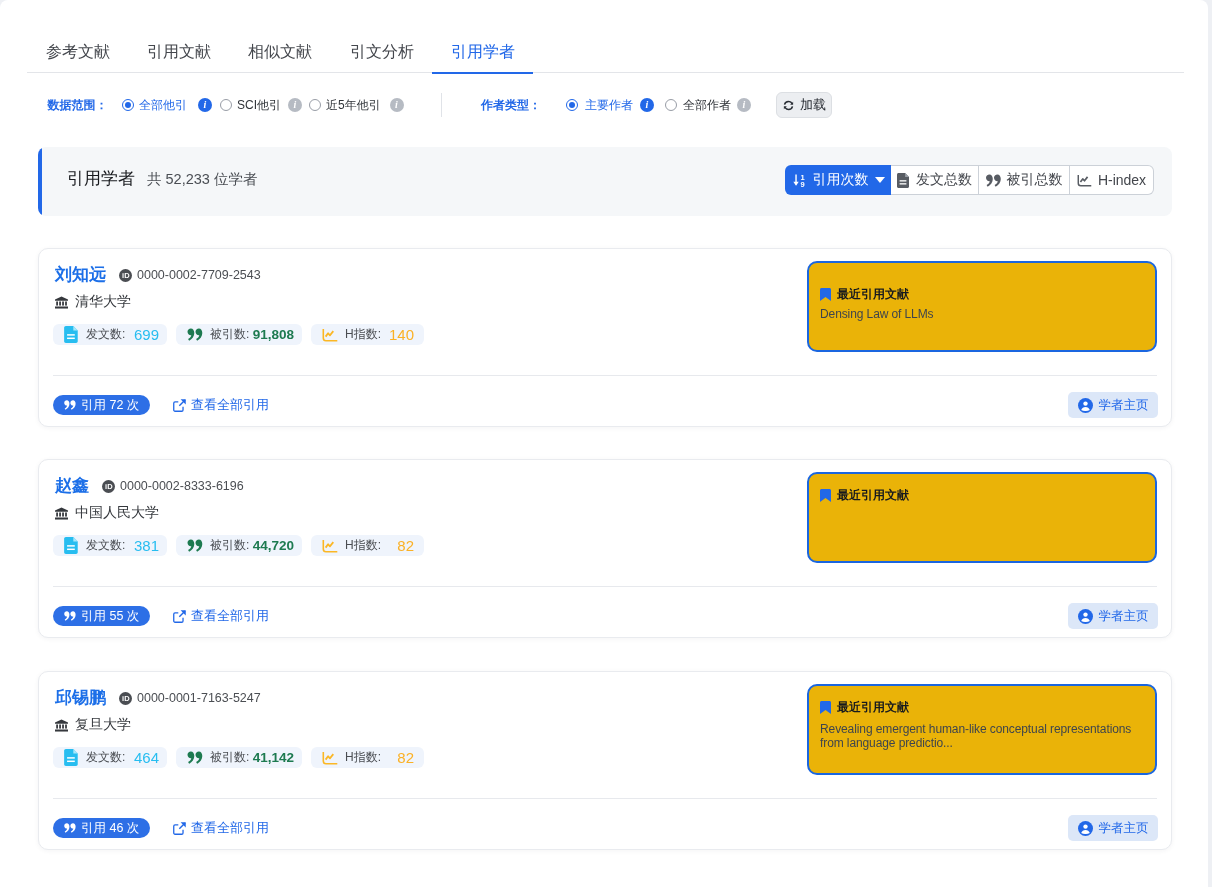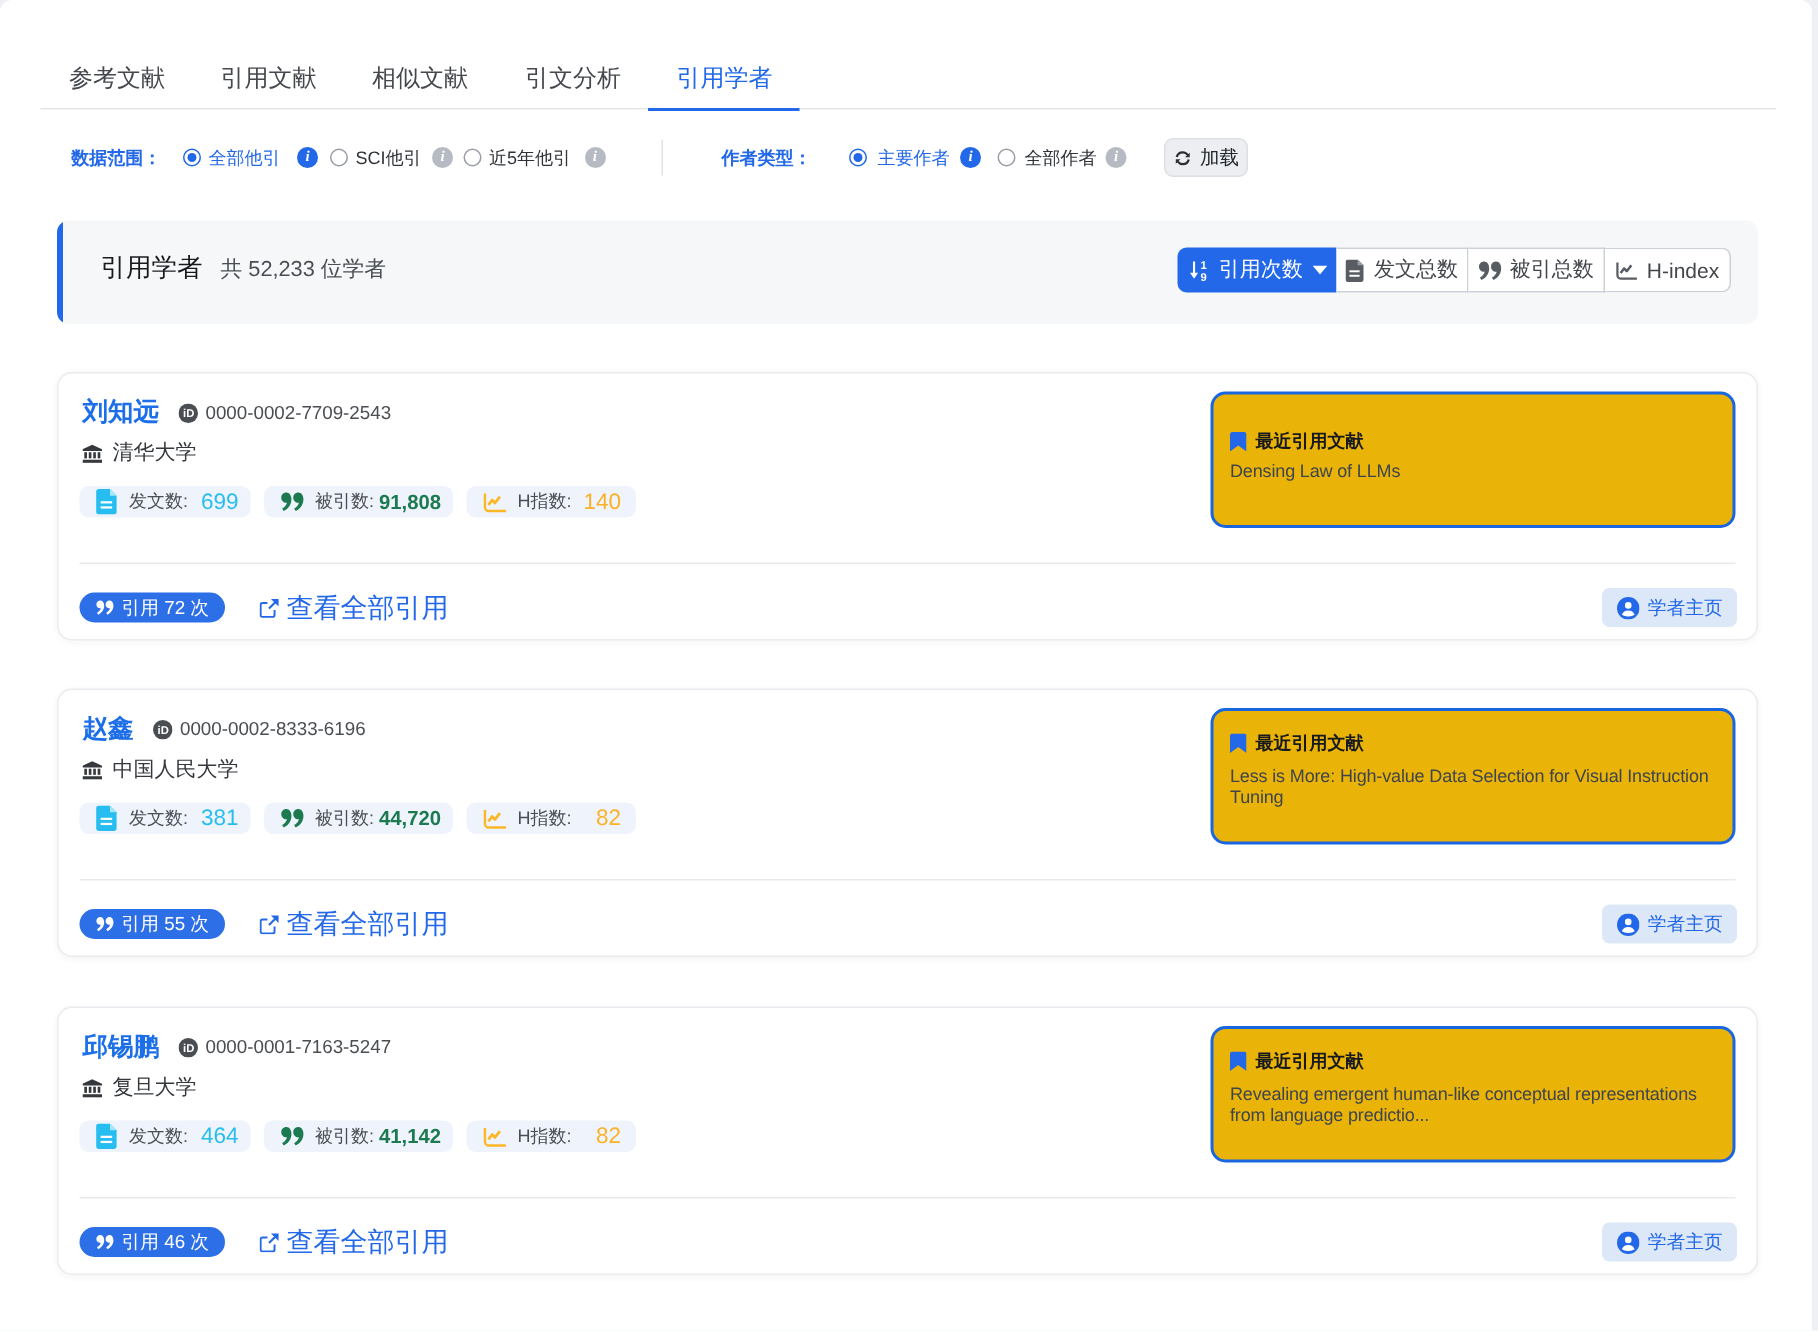--- a/index.html
+++ b/index.html
@@ -50,21 +50,21 @@
   .c1 { width:114px; } .c1 .num { color:#27bdf0; }
   .c2 { width:126px; } .c2 .num { color:#1d7a50; font-weight:bold; font-size:13.5px; }
   .c3 { width:113px; padding-right:10px; } .c3 .num { color:#fbb125; }
   .recent { position:absolute; left:768px; top:12px; width:350px; height:91px; background:#eab308; border:2px solid #1a66e0; border-radius:10px; display:flex; flex-direction:column; justify-content:center; padding:0 11px 5px; }
   .recent.two { justify-content:flex-start; padding-top:13px; padding-bottom:0; }
   .recent.two .rbody { margin-top:7px; }
   .rtitle { display:flex; align-items:center; gap:6px; font-size:12px; font-weight:bold; color:#16191e; }
   .rbody { font-size:12px; color:#3f454d; margin-top:5px; line-height:13.5px; letter-spacing:-0.1px; white-space:nowrap; }
   .cdiv { position:absolute; left:14px; right:14px; top:126px; height:1px; background:#e7e9ed; }
   .pill { position:absolute; left:14px; top:146px; height:20px; border-radius:10px; background:#2d6fe6; color:#fff; font-size:12.5px; display:flex; align-items:center; gap:5px; padding:0 11px; }
-  .viewall { position:absolute; left:134px; top:146px; height:20px; display:flex; align-items:center; gap:5px; font-size:18px; color:#2268e8; }
+  .viewall { position:absolute; left:134px; top:146px; height:20px; display:flex; align-items:center; gap:5px; font-size:13px; color:#2268e8; }
   .homebtn { position:absolute; right:13px; top:143px; width:90px; height:26px; background:#dce7f8; border-radius:5px; display:flex; align-items:center; justify-content:center; gap:6px; font-size:12.5px; color:#2268e8; }
 </style>
 </head>
 <body>
 <div class="page">
   <div class="tab" style="left:46px;">参考文献</div>
   <div class="tab" style="left:147px;font-family:Liberation Serif, serif;">引用文献</div>
   <div class="tab" style="left:248px;">相似文献</div>
   <div class="tab" style="left:350px;">引文分析</div>
   <div class="tab active" style="left:451px;">引用学者</div>
@@ -275,21 +275,20 @@
           <span class="num">82</span>
         </div>
     </div>
     <div class="recent two">
       <div class="rtitle">
           <svg width="11" height="13" viewBox="0 0 11 13">
             <path fill="#2268e8" d="M1.5 0h8C10.3 0 11 .7 11 1.5V13L5.5 9 0 13V1.5C0 .7.7 0 1.5 0z"></path>
           </svg>
           <span>最近引用文献</span>
         </div>
-      <div class="rbody">Less is More: High-value Data Selection for Visual Instruction<br>Tuning</div>
     </div>
     <div class="cdiv"></div>
     <div class="pill">
         <svg width="12" height="10" viewBox="0 0 15 13">
           <path fill="#ffffff" d="M3.4 0.4C1.5 0.4 0 1.9 0 3.8s1.5 3.4 3.4 3.4c.1 0 .3 0 .4 0C3.4 8.9 2.3 10.2.6 11l1 1.7C4.8 11.1 6.8 8.3 6.8 5 6.8 2.3 5.4.4 3.4.4z"></path>
           <path fill="#ffffff" d="M11.4 0.4C9.5 0.4 8 1.9 8 3.8s1.5 3.4 3.4 3.4c.1 0 .3 0 .4 0-.4 1.7-1.5 3-3.2 3.8l1 1.7C12.8 11.1 14.8 8.3 14.8 5c0-2.7-1.4-4.6-3.4-4.6z"></path>
         </svg>
         <span>引用 55 次</span>
       </div>
     <div class="viewall">

